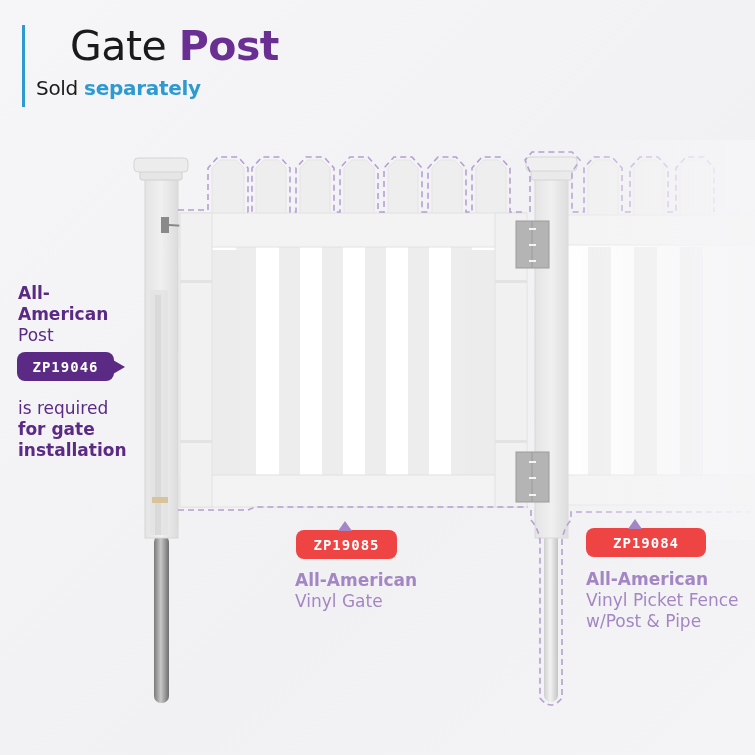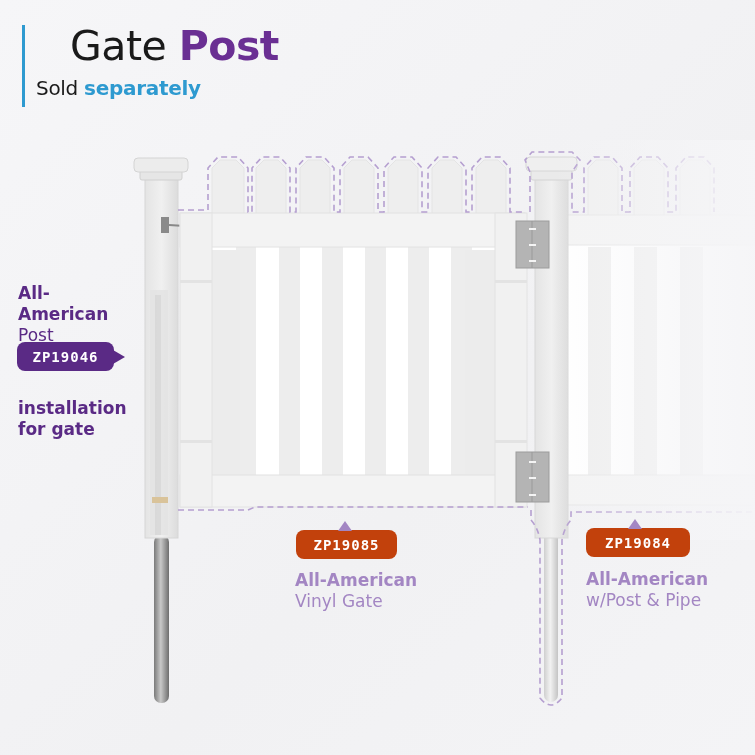--- a/index.html
+++ b/index.html
@@ -11,23 +11,23 @@
   .accent-bar { position:absolute; left:22px; top:25px; width:3px; height:82px; background:#2e9ad0; }
   .title { position:absolute; left:46px; top:22px; font-size:41px; line-height:48px; color:#1a1a1a; letter-spacing:-0.5px;margin-left:24px; }
   .title .hl { color:#6a2f93; font-weight:bold; }
   .subtitle { position:absolute; left:36px; top:72px; font-size:20px; line-height:32px; color:#1a1a1a; letter-spacing:-0.3px; }
   .subtitle .hl { color:#2e9ad0; font-weight:bold; }
 
   .left-info { position:absolute; left:18px; top:283px; width:120px; color:#5a2a85; font-size:17px; line-height:21px; }
   .left-info .b { font-weight:bold; }
   .badge { position:absolute; height:29px; border-radius:8px; color:#fff; font-weight:bold; font-size:14px; letter-spacing:1px;
            display:flex; align-items:center; justify-content:center; font-family:"DejaVu Sans Mono","Liberation Mono",monospace; }
-  .badge-dark { background:#5a2a85; left:17px; top:342px; width:97px;text-align:center; }
+  .badge-dark { background:#5a2a85; left:17px; top:352px; width:97px;text-align:center; }
   .badge-dark::after { content:""; position:absolute; right:-11px; top:8px; border-left:12px solid #5a2a85; border-top:7px solid transparent; border-bottom:7px solid transparent; }
-  .badge-light { background:#c2410c; }
+  .badge-light { background:#ef4444; }
   .badge-light::before { content:""; position:absolute; left:42px; top:-9px; border-bottom:10px solid #a386c3; border-left:7px solid transparent; border-right:7px solid transparent; }
   .info-light { position:absolute; color:#a386c3; font-size:17px; line-height:21px; }
   .info-light .b { font-weight:bold; }
 
   .illus { position:absolute; left:0; top:0; width:755px; height:755px; }
   .fade { position:absolute; right:0; top:140px; width:200px; height:400px;
           background: linear-gradient(90deg, rgba(245,245,247,0) 0%, rgba(245,245,247,0.75) 70%, rgba(245,245,247,0.95) 100%); pointer-events:none; }
 </style>
 </head>
 <body>
@@ -157,27 +157,29 @@
 </svg>
 
 <div class="fade"></div>
 
 <div class="left-info">
   <div class="b">All-American</div>
   <div>Post</div>
 </div>
 <div class="badge badge-dark">ZP19046</div>
 <div class="left-info" style="top:398px">
+  <div>is required</div>
+  <div class="b">for gate</div>
   <div class="b">installation</div>
-  <div class="b">for gate</div>
 </div>
 
 <div class="badge badge-light" style="left:296px; top:530px; width:101px;">ZP19085</div>
 <div class="info-light" style="left:295px; top:570px;">
   <div class="b">All-American</div>
   <div>Vinyl Gate</div>
 </div>
 
-<div class="badge badge-light" style="left:586px; top:528px; width:104px;">ZP19084</div>
+<div class="badge badge-light" style="left:586px; top:528px; width:120px;">ZP19084</div>
 <div class="info-light" style="left:586px; top:569px;">
   <div class="b">All-American</div>
+  <div>Vinyl Picket Fence</div>
   <div>w/Post &amp; Pipe</div>
 </div>
 
 </body></html>

